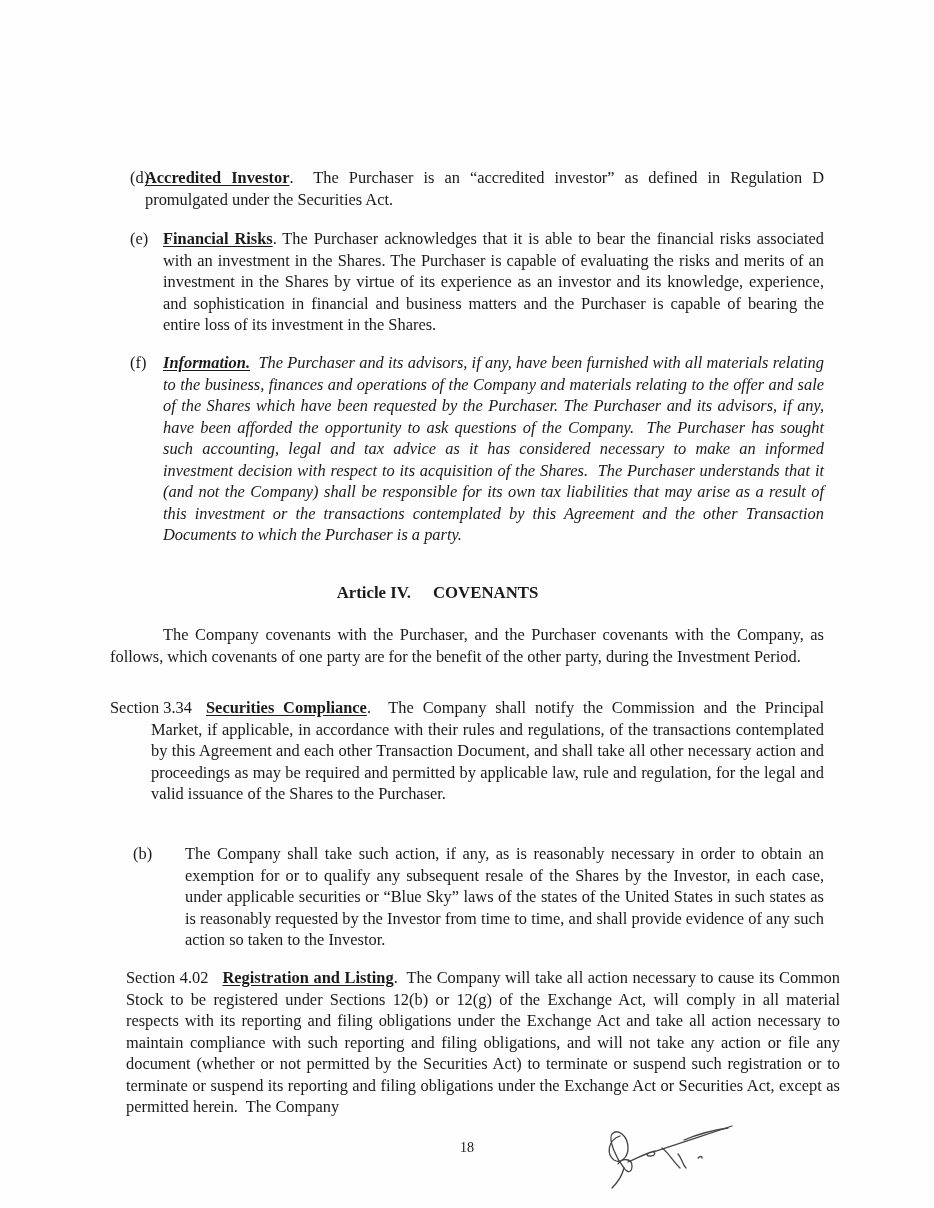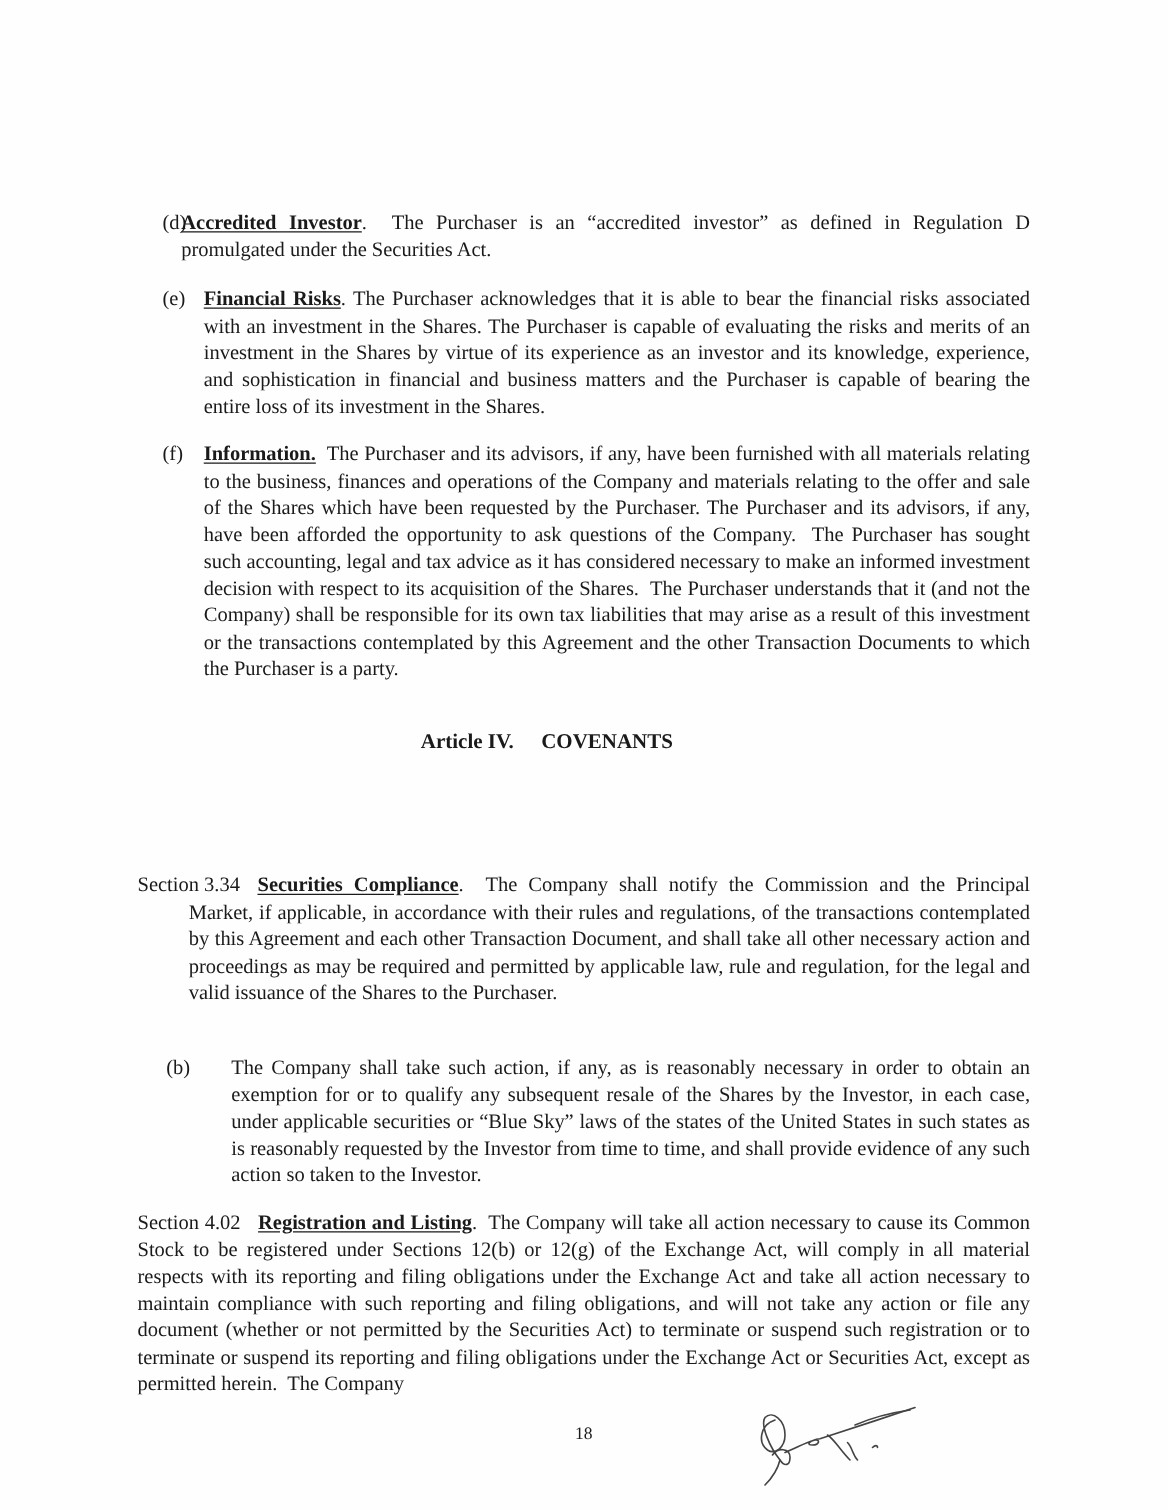--- a/index.html
+++ b/index.html
@@ -87,46 +87,49 @@
 
   <div class="block" style="left:130px; top:228px; width:694px;">
     <span class="marker">(e)</span>
     <div style="margin-left:33px;">
       <span class="b-label">Financial Risks</span><span>.</span><span style="white-space:pre-wrap;"> The Purchaser acknowledges that it is able to bear the financial risks associated with an investment in the Shares. The Purchaser is capable of evaluating the risks and merits of an investment in the Shares by virtue of its experience as an investor and its knowledge, experience, and sophistication in financial and business matters and the Purchaser is capable of bearing the entire loss of its investment in the Shares.</span>
     </div>
   </div>
 
   <div class="block" style="left:130px; top:352px; width:694px;">
     <span class="marker">(f)</span>
-    <div style="margin-left:33px;">
+    <div style="margin-left:33px;font-style:italic;">
       <span class="b-label">Information.</span><span></span><span style="white-space:pre-wrap;">  The Purchaser and its advisors, if any, have been furnished with all materials relating to the business, finances and operations of the Company and materials relating to the offer and sale of the Shares which have been requested by the Purchaser. The Purchaser and its advisors, if any, have been afforded the opportunity to ask questions of the Company.  The Purchaser has sought such accounting, legal and tax advice as it has considered necessary to make an informed investment decision with respect to its acquisition of the Shares.  The Purchaser understands that it (and not the Company) shall be responsible for its own tax liabilities that may arise as a result of this investment or the transactions contemplated by this Agreement and the other Transaction Documents to which the Purchaser is a party.</span>
     </div>
   </div>
 
   <div class="heading">
     <span>Article IV.</span><span class="gap"></span><span>COVENANTS</span>
   </div>
 
+  <div class="block" style="left:110px; top:624px; width:714px; text-indent:53px;">
+    <span>The Company covenants with the Purchaser, and the Purchaser covenants with the Company, as follows, which covenants of one party are for the benefit of the other party, during the Investment Period.</span>
+  </div>
 
   <div class="block" style="left:110px; top:697px; width:714px;">
     <span class="sec-label">Section 3.34</span>
     <div style="margin-left:110px;"></div>
     <div style="margin-left:41px; text-indent:55px;">
       <span class="b-label">Securities Compliance</span><span>.</span><span style="white-space:pre-wrap;">  The Company shall notify the Commission and the Principal Market, if applicable, in accordance with their rules and regulations, of the transactions contemplated by this Agreement and each other Transaction Document, and shall take all other necessary action and proceedings as may be required and permitted by applicable law, rule and regulation, for the legal and valid issuance of the Shares to the Purchaser.</span>
     </div>
   </div>
 
   <div class="block" style="left:133px; top:843px; width:691px;">
     <span class="marker">(b)</span>
     <div style="margin-left:52px;">
       <span>The Company shall take such action, if any, as is reasonably necessary in order to obtain an exemption for or to qualify any subsequent resale of the Shares by the Investor, in each case, under applicable securities or “Blue Sky” laws of the states of the United States in such states as is reasonably requested by the Investor from time to time, and shall provide evidence of any such action so taken to the Investor.</span>
     </div>
   </div>
 
-  <div class="block" style="left:110px; top:967px; width:714px;">
+  <div class="block" style="left:126px; top:967px; width:714px;">
     <span>Section 4.02</span><span style="display:inline-block; width:14px;"></span><span class="b-label">Registration and Listing</span><span>.</span><span style="white-space:pre-wrap;">  The Company will take all action necessary to cause its Common Stock to be registered under Sections 12(b) or 12(g) of the Exchange Act, will comply in all material respects with its reporting and filing obligations under the Exchange Act and take all action necessary to maintain compliance with such reporting and filing obligations, and will not take any action or file any document (whether or not permitted by the Securities Act) to terminate or suspend such registration or to terminate or suspend its reporting and filing obligations under the Exchange Act or Securities Act, except as permitted herein.  The Company</span>
   </div>
 
   <div class="page-number">18</div>
 
   <svg class="signature" viewBox="0 0 140 72">
     <g fill="none" stroke="#444" stroke-width="1.3" stroke-linecap="round">
       <path d="M22 18 C10 22 8 36 16 42 C22 46 30 40 30 30 C30 18 20 10 14 16 C10 22 18 40 26 50 C30 56 34 54 34 48 C34 40 24 40 20 46"></path>
       <path d="M26 50 C24 58 20 64 14 70"></path>
       <path d="M30 44 C40 40 46 36 54 34 C58 33 58 38 52 38 C46 38 50 34 58 33 C80 26 110 16 134 8"></path>

